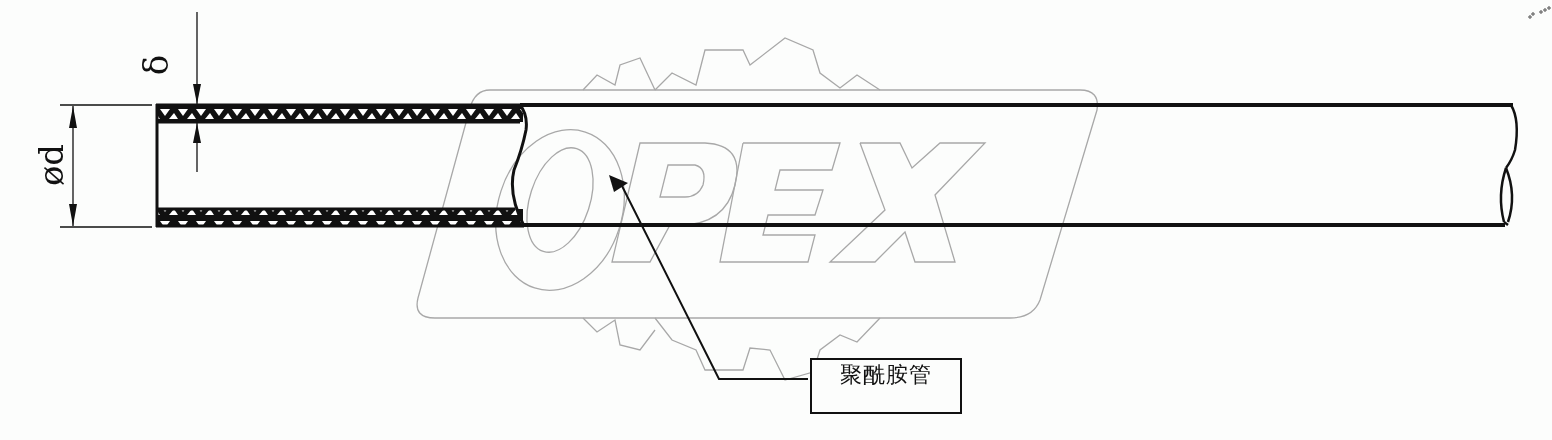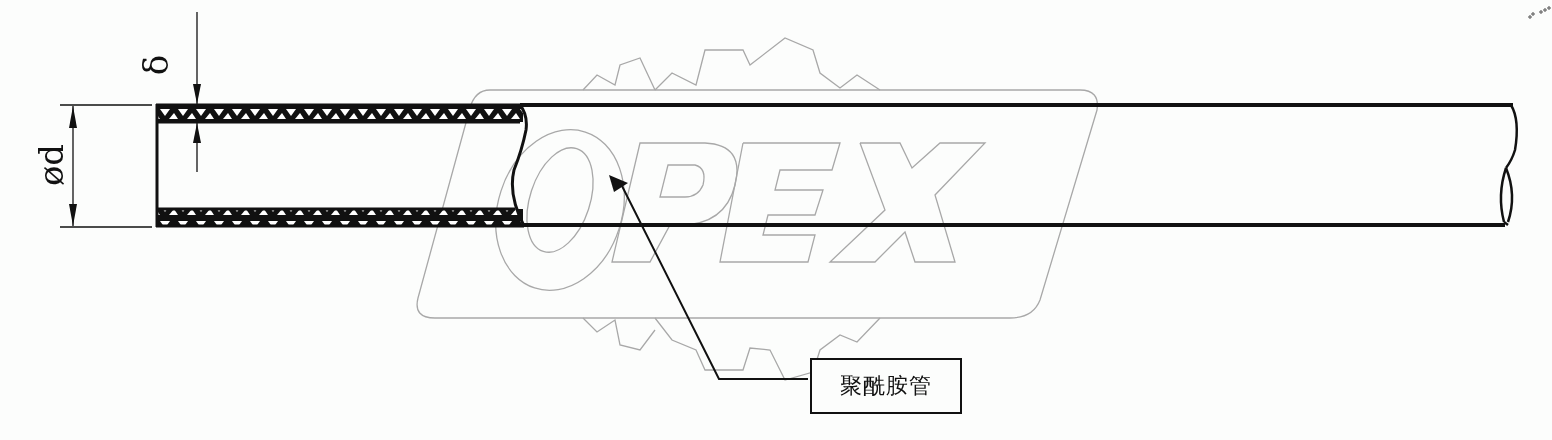--- a/index.html
+++ b/index.html
@@ -1,21 +1,21 @@
 <!DOCTYPE html>
 <html><head>
   <meta charset="utf-8">
   <style>
     html, body { margin: 0; padding: 0; background: #fcfdfc; }
     body { width: 1552px; height: 440px; position: relative; overflow: hidden; font-family: "DejaVu Serif", serif; }
     #canvas { position: absolute; left: 0; top: 0; width: 1552px; height: 440px; }
     .callout-box {
       position: absolute; left: 810px; top: 358px; width: 152px; height: 56px;
       border: 2px solid #111; box-sizing: border-box; background: #fcfdfc;
-      display: flex; align-items: center; justify-content: center;
+      display: flex; align-items: flex-start; justify-content: center;
       font-size: 22px; color: #111; font-family: "DejaVu Serif", serif;
       letter-spacing: 1px;
     }
     .dim-label {
       position: absolute; color: #111; font-family: "DejaVu Serif", serif;
       font-size: 34px; line-height: 1;
     }
     .dim-delta { left: 146px; top: 48px; transform: rotate(-90deg); transform-origin: center; }
     .dim-d { left: 30px; top: 148px; transform: rotate(-90deg); transform-origin: center; }
   </style>

